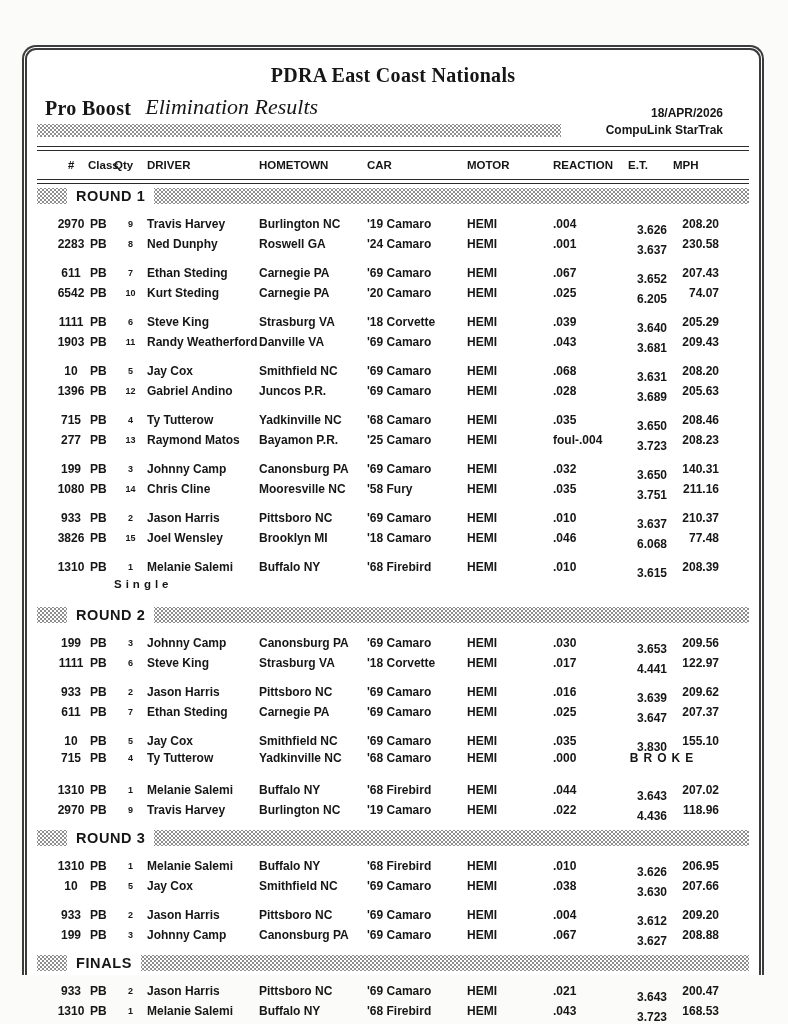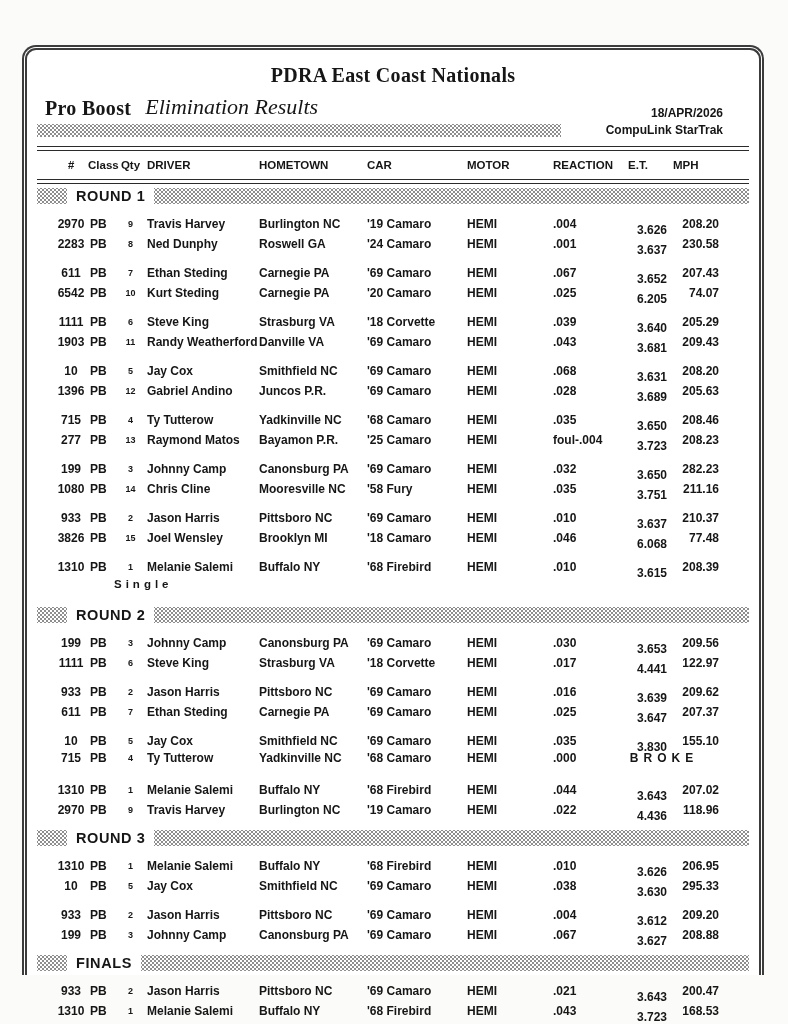--- a/index.html
+++ b/index.html
@@ -32,21 +32,21 @@
   .band-line .halftone{flex:1;}
   .timing{font-size:12px;font-weight:bold;margin-left:9px;white-space:nowrap;}
   .rule-double{height:3px;border-top:1.5px solid #2b2b2b;border-bottom:1.5px solid #2b2b2b;margin-top:9px;}
   .rule-double.below{margin-top:0;}
   :root{--cols:34px 26px 33px 112px 108px 100px 86px 56px 58px 52px;}
   .col-headers{
     display:grid;grid-template-columns:var(--cols);align-items:center;
     height:28px;font-size:11.5px;font-weight:bold;padding-left:17px;
   }
   .col-headers .h-num{text-align:center;font-style:italic;}
-  .col-headers .h-qty{text-align:center;}
+  .col-headers .h-qty{}
   .col-headers .h-react{text-align:right;}
   .col-headers .h-et{text-align:center;}
   .col-headers .h-mph{padding-left:6px;}
   .winners-note{font-size:9px;font-weight:bold;margin:7px 0 2px 4px;letter-spacing:.2px;}
   .round-band{display:flex;align-items:center;margin:13px 0 7px 0;}
   .round-band.first{margin-top:4px;}
   .round-band .seg-short{width:30px;height:16px;}
   .round-band .seg-long{flex:1;height:16px;}
   .round-label{font-size:14.5px;font-weight:bold;letter-spacing:.6px;padding:0 9px;white-space:nowrap;}
   .pair{margin-bottom:9px;}
@@ -245,21 +245,21 @@
           <div class="result-row">
             <div class="cell c-num">199</div>
             <div class="cell c-class">PB</div>
             <div class="cell c-qty">3</div>
             <div class="cell c-text">Johnny Camp</div>
             <div class="cell c-text">Canonsburg  PA</div>
             <div class="cell c-text">'69 Camaro</div>
             <div class="cell c-text">HEMI</div>
             <div class="cell c-react">.032</div>
             <div class="cell c-et">3.650</div>
-            <div class="cell c-mph">282.23</div>
+            <div class="cell c-mph">140.31</div>
           </div>
           <div class="result-row">
             <div class="cell c-num">1080</div>
             <div class="cell c-class">PB</div>
             <div class="cell c-qty">14</div>
             <div class="cell c-text">Chris Cline</div>
             <div class="cell c-text">Mooresville  NC</div>
             <div class="cell c-text">'58 Fury</div>
             <div class="cell c-text">HEMI</div>
             <div class="cell c-react">.035</div>
@@ -441,21 +441,21 @@
           <div class="result-row">
             <div class="cell c-num">10</div>
             <div class="cell c-class">PB</div>
             <div class="cell c-qty">5</div>
             <div class="cell c-text">Jay Cox</div>
             <div class="cell c-text">Smithfield  NC</div>
             <div class="cell c-text">'69 Camaro</div>
             <div class="cell c-text">HEMI</div>
             <div class="cell c-react">.038</div>
             <div class="cell c-et">3.630</div>
-            <div class="cell c-mph">295.33</div>
+            <div class="cell c-mph">207.66</div>
           </div>
         </div>
         <div class="pair">
           <div class="result-row">
             <div class="cell c-num">933</div>
             <div class="cell c-class">PB</div>
             <div class="cell c-qty">2</div>
             <div class="cell c-text">Jason Harris</div>
             <div class="cell c-text">Pittsboro  NC</div>
             <div class="cell c-text">'69 Camaro</div>

